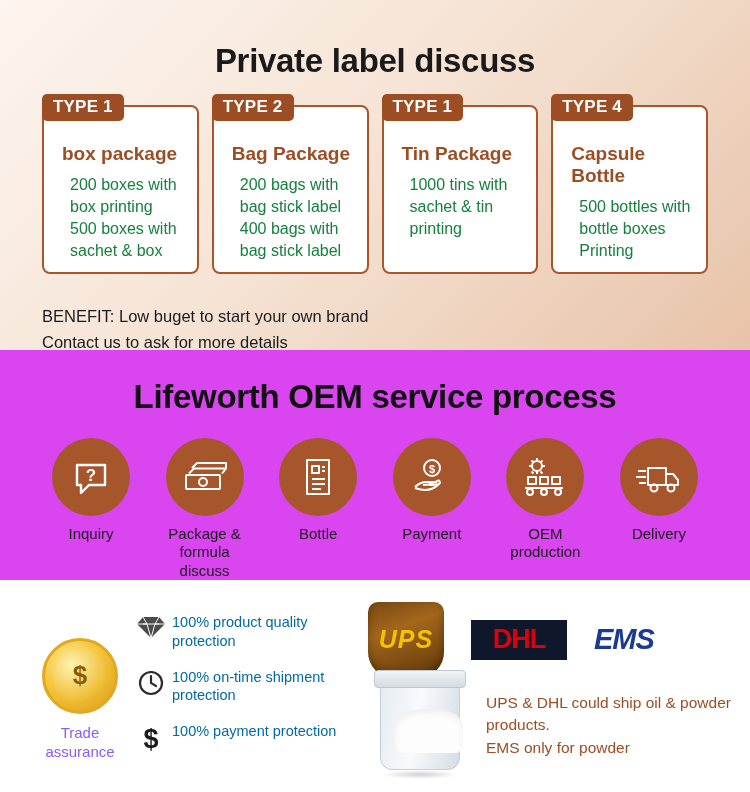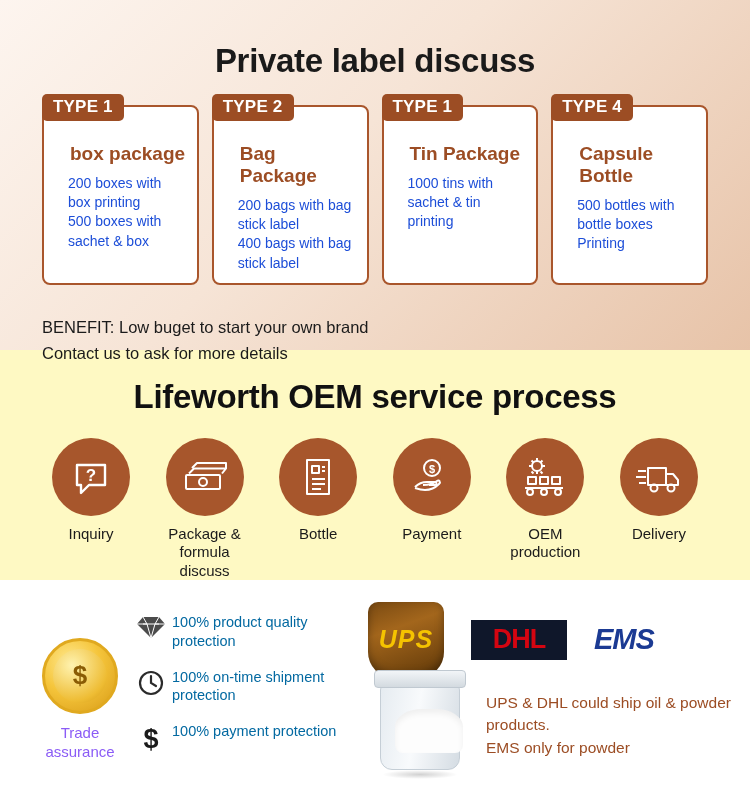--- a/index.html
+++ b/index.html
@@ -34,21 +34,21 @@
     gap: 13px;
     padding: 25px 42px 0 42px;
   }
   .card {
     position: relative;
     flex: 1 1 0;
     background: #ffffff;
     border: 2px solid #a9562c;
     border-radius: 8px;
     min-height: 150px;
-    padding: 34px 10px 10px 24px;
+    padding: 34px 10px 10px 16px;
   }
   .card-tag {
     position: absolute;
     top: -13px;
     left: -2px;
     background: #9c4d24;
     color: #ffffff;
     font-size: 17px;
     font-weight: bold;
     padding: 3px 11px 4px 11px;
@@ -56,37 +56,37 @@
     letter-spacing: 0.2px;
   }
   .card-title {
     color: #9c4d24;
     font-size: 19px;
     font-weight: bold;
     margin: 2px 0 9px 2px;
     line-height: 1.15;
   }
   .card-lines {
-    font-size: 14px;
-    color: #1d4ed8;
+    font-size: 16px;
+    color: #15803d;
     line-height: 1.38;
-    margin-left: 0;
+    margin-left: 10px;
   }
 
   .benefit {
     padding: 30px 42px 0 42px;
     font-size: 16.5px;
     color: #1b1b1b;
     line-height: 1.55;
   }
 
   
   .mid-section {
     width: 750px;
-    background: #fef9c3;
+    background: #d946ef;
     padding-top: 28px;
   }
   .mid-title {
     text-align: center;
     font-size: 33px;
     font-weight: bold;
     color: #111;
     letter-spacing: -0.3px;
   }
   .process {

